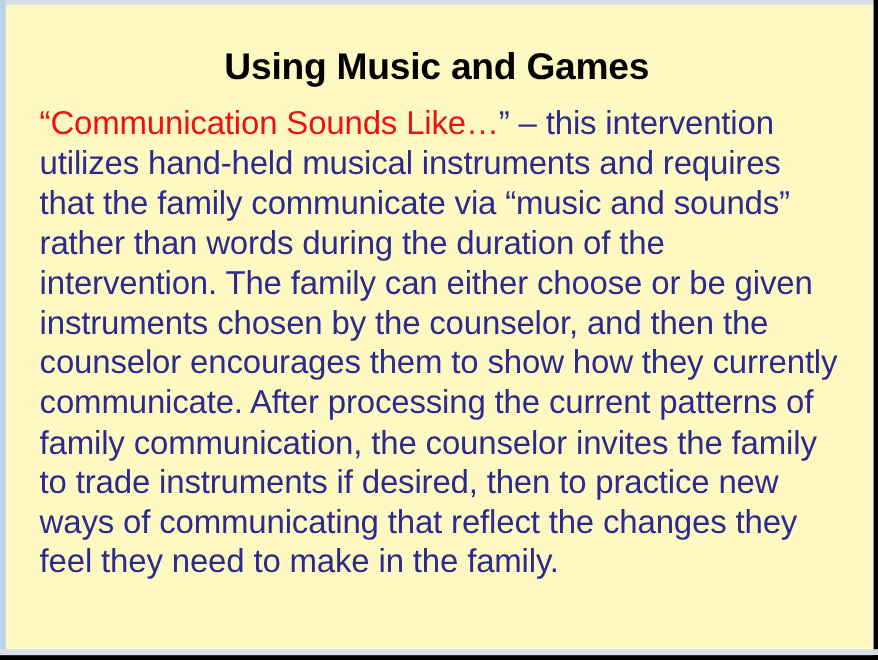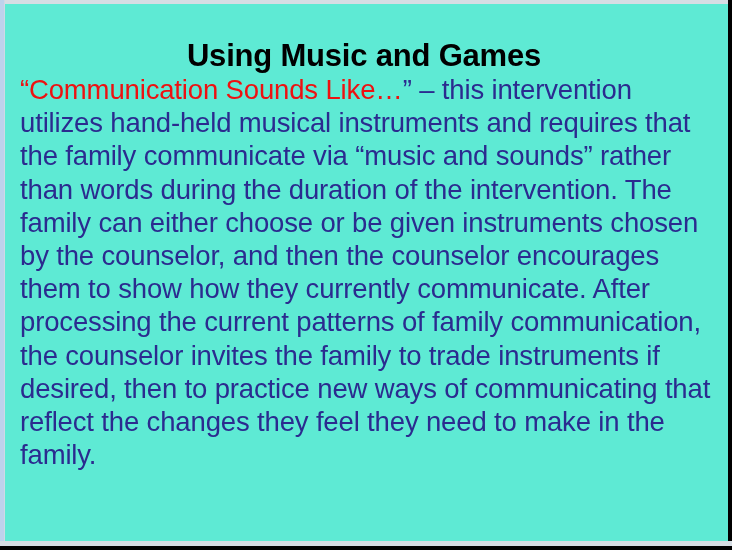--- a/index.html
+++ b/index.html
@@ -6,21 +6,21 @@
     margin: 0;
     padding: 0;
     background: #ffffff;
   }
 
   #slide {
     position: relative;
     width: 732px;
     height: 550px;
     box-sizing: border-box;
-    background: #5eead4;
+    background: #fef9c3;
     overflow: hidden;
     font-family: "Liberation Sans", sans-serif;
   }
 
   
   #slide .edge-top {
     position: absolute;
     top: 0; left: 0;
     width: 732px;
     height: 4px;
@@ -77,21 +77,21 @@
     top: 70px;
     left: 17px;
     width: 700px;
     font-size: 27.5px;
     line-height: 33.2px;
     color: #2b2b8f;
     letter-spacing: -0.15px;
   }
 
   .slide-body p {
-    margin: 3px;
+    margin: 16px;
   }
 
   .emph-red {
     color: #ee1111;
   }
 </style>
 </head>
 <body>
 
 <div id="slide">

